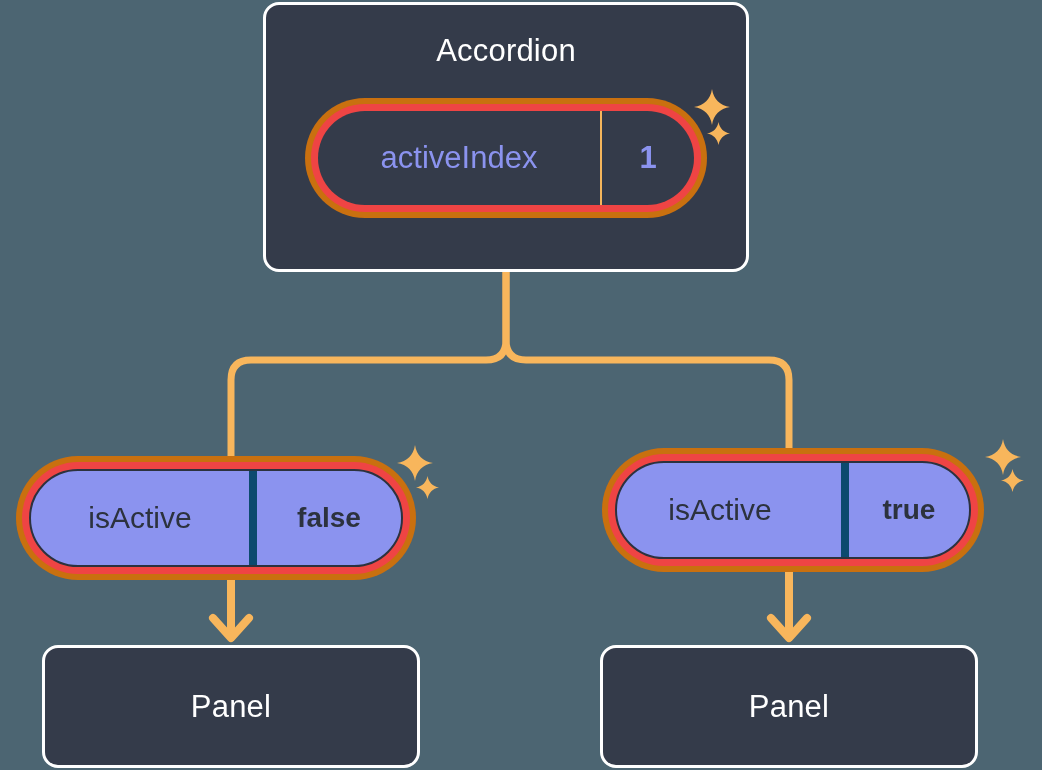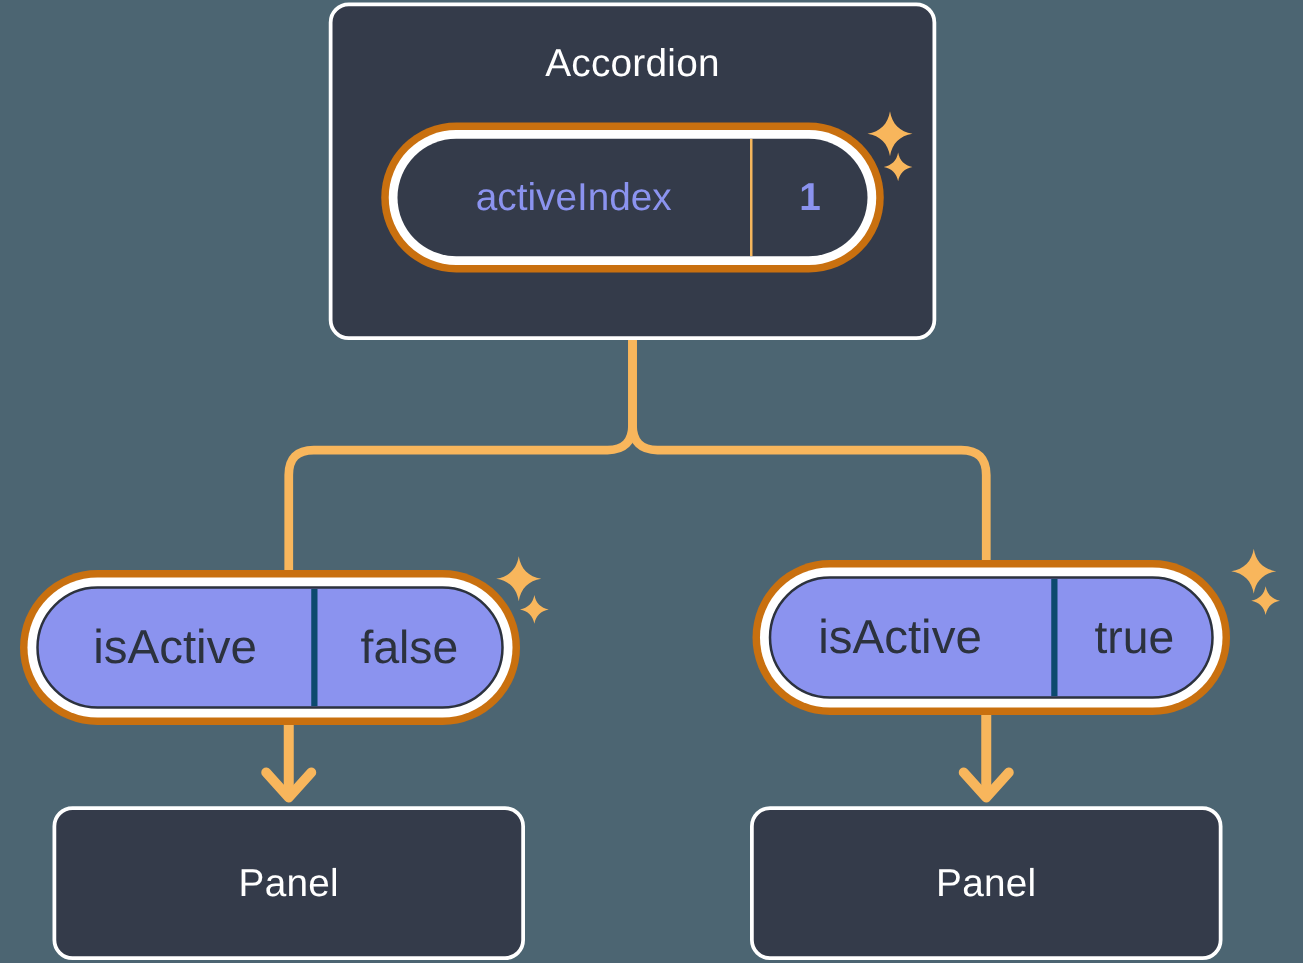--- a/index.html
+++ b/index.html
@@ -58,21 +58,21 @@
     box-sizing: border-box;
     border-radius: 999px;
     background: #c9700f;          
     padding: 6px;
   }
   .pill-ring {
     box-sizing: border-box;
     width: 100%;
     height: 100%;
     border-radius: 999px;
-    background: #ffffff;          
+    background: #ef4444;          
     padding: 7px;
   }
   .pill-body {
     box-sizing: border-box;
     width: 100%;
     height: 100%;
     border-radius: 999px;
     display: flex;
     align-items: stretch;
     overflow: hidden;
@@ -103,30 +103,30 @@
     flex: 0 0 94px;
   }
 
   
   .pill-body.purple {
     background: #8b93ef;
     border: 2px solid #2c323e;
   }
   .pill-body.purple .pill-key {
     color: #2c323e;
-    font-size: 38px;
+    font-size: 30px;
     font-weight: 400;
     flex: 1 1 auto;
     padding: 0 16px;
   }
   .pill-body.purple .pill-val {
     color: #2c323e;
-    font-size: 37px;
-    font-weight: 400;
-    border-left: 5px solid #0c4a6e;
+    font-size: 28px;
+    font-weight: 700;
+    border-left: 8px solid #0c4a6e;
     flex: 0 0 152px;
   }
   .pill-body.purple .pill-val.narrow {
     flex: 0 0 128px;
     margin-left: 18px;
   }
 
   
   .sparkle {
     position: absolute;

